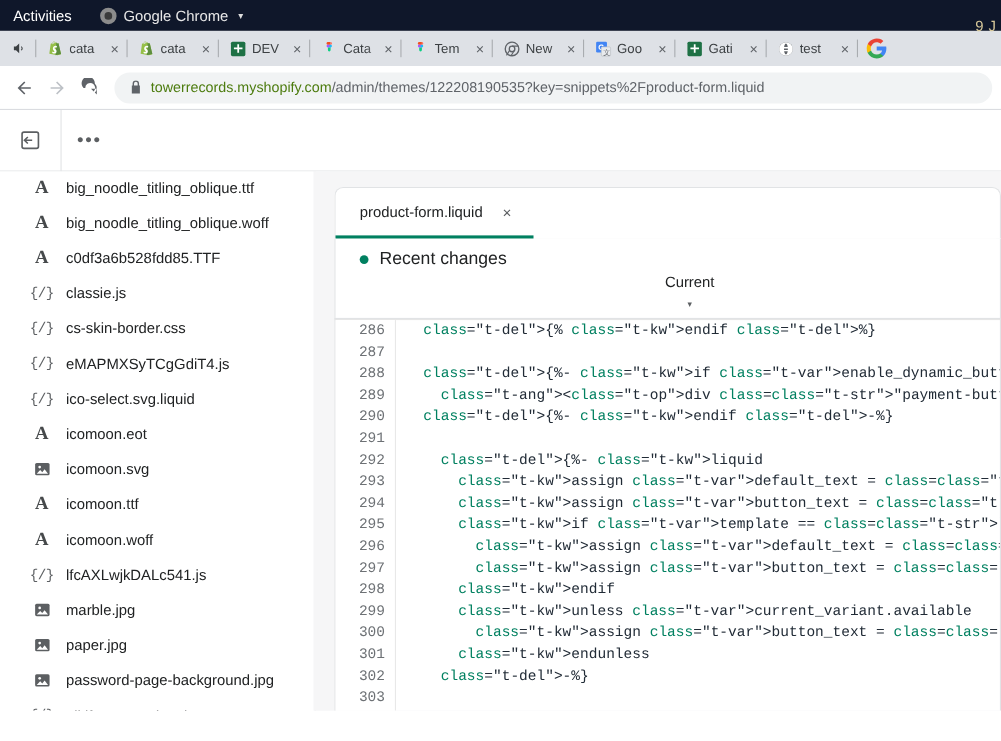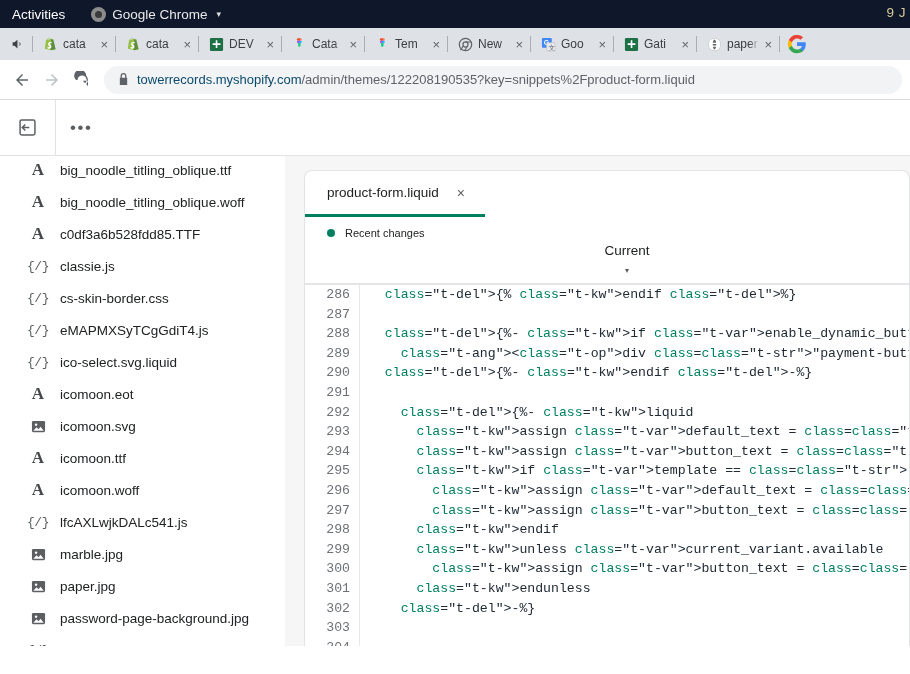--- a/index.html
+++ b/index.html
@@ -27,21 +27,21 @@
     width: 15px; height: 15px; border-radius: 50%;
     background: #8c8c8c; position: relative;
     display: inline-block;
   }
   .chrome-dot::after {
     content: ""; position: absolute; left: 4px; top: 4px;
     width: 7px; height: 7px; border-radius: 50%; background: #3b3b3b;
   }
   .gnome-caret { font-size: 9px; margin-left: 3px; color: #ddd; }
   .gnome-clock {
-    position: absolute; right: 4px; top: 5px; height: 15px;
+    position: absolute; right: 4px; top: 16px; height: 15px;
     display: flex; align-items: center; color: #d7c89a;
     font-size: 13.5px; letter-spacing: .5px;
   }
 
   
   .tabstrip {
     height: 32px; width: 910px;
     background: #dee1e6;
     display: flex; align-items: center;
     padding-left: 4px;
@@ -84,21 +84,21 @@
   }
   .nav-btn.disabled { color: #bdc1c6; }
   .omnibox {
     flex: 1 1 auto; height: 28px; margin-left: 6px;
     background: #f1f3f4; border-radius: 14px;
     display: flex; align-items: center; gap: 8px;
     padding: 0 14px;
     font-size: 13px;
   }
   .lock-icon { width: 11px; height: 13px; flex: 0 0 auto; }
-  .url-strong { color: #0c4a6e; }
+  .url-strong { color: #4d7c0f; }
   .url-dim { color: #5f6368; }
 
   
   .admin-header {
     height: 56px; width: 910px; background: #fff;
     display: flex; align-items: center;
     border-bottom: 1px solid #e1e3e5;
   }
   .back-box {
     width: 56px; height: 56px;
@@ -176,21 +176,21 @@
     font-size: 13.5px; color: #202223;
     border-bottom: 3px solid #008060;
   }
   .ed-tab-close { color: #5c5f62; font-size: 14px; }
 
   .ed-changes {
     background: #fff; border: 1px solid #e1e3e5; border-top: none;
     padding: 10px 0 8px 22px;
     position: relative;
   }
-  .ed-changes-row { display: flex; align-items: center; gap: 10px; font-size: 11px; color: #202223; }
+  .ed-changes-row { display: flex; align-items: center; gap: 10px; font-size: 16px; color: #202223; }
   .green-dot { width: 8px; height: 8px; border-radius: 50%; background: #008060; flex: 0 0 8px; }
   .ed-current {
     display: flex; align-items: center; gap: 8px;
     font-size: 13.5px; color: #202223;
     margin: 4px 0 0 18px;
     flex-direction: column;
   }
   .ed-caret { color: #5c5f62; font-size: 8px; }
 
   
@@ -334,21 +334,21 @@
     <span class="tab-close">×</span>
   </div>
   <div class="tab-sep"></div>
 
   <div class="tab">
     <svg class="tab-fav" viewBox="0 0 16 16">
       <circle cx="8" cy="8" r="6.6" fill="#5f6368"></circle>
       <path d="M8 1.4a6.6 6.6 0 000 13.2A6.6 6.6 0 008 1.4zm0 1.3c1 0 1.9 2.3 1.9 5.3S9 13.3 8 13.3 6.1 11 6.1 8 7 2.7 8 2.7z" fill="#fff"></path>
       <path d="M1.9 6.2h12.2v1.3H1.9zM1.9 9h12.2v1.3H1.9z" fill="#fff"></path>
     </svg>
-    <span class="tab-title">paper</span>
+    <span class="tab-title">test</span>
     <span class="tab-close">×</span>
   </div>
   <div class="tab-sep"></div>
 
   <svg class="gsuite-btn" viewBox="0 0 24 24">
     <path d="M21.6 12.2c0-.7-.1-1.3-.2-2H12v3.9h5.4a4.6 4.6 0 01-2 3v2.5h3.2c1.9-1.7 3-4.3 3-7.4z" fill="#4285f4"></path>
     <path d="M12 22c2.7 0 5-.9 6.6-2.4l-3.2-2.5c-.9.6-2 1-3.4 1-2.6 0-4.8-1.8-5.6-4.1H3.1v2.6A10 10 0 0012 22z" fill="#34a853"></path>
     <path d="M6.4 14a6 6 0 010-3.8V7.6H3.1a10 10 0 000 8.8L6.4 14z" fill="#fbbc05"></path>
     <path d="M12 5.9c1.5 0 2.8.5 3.8 1.5l2.8-2.8A10 10 0 003.1 7.6l3.3 2.6C7.2 7.8 9.4 5.9 12 5.9z" fill="#ea4335"></path>
   </svg>

